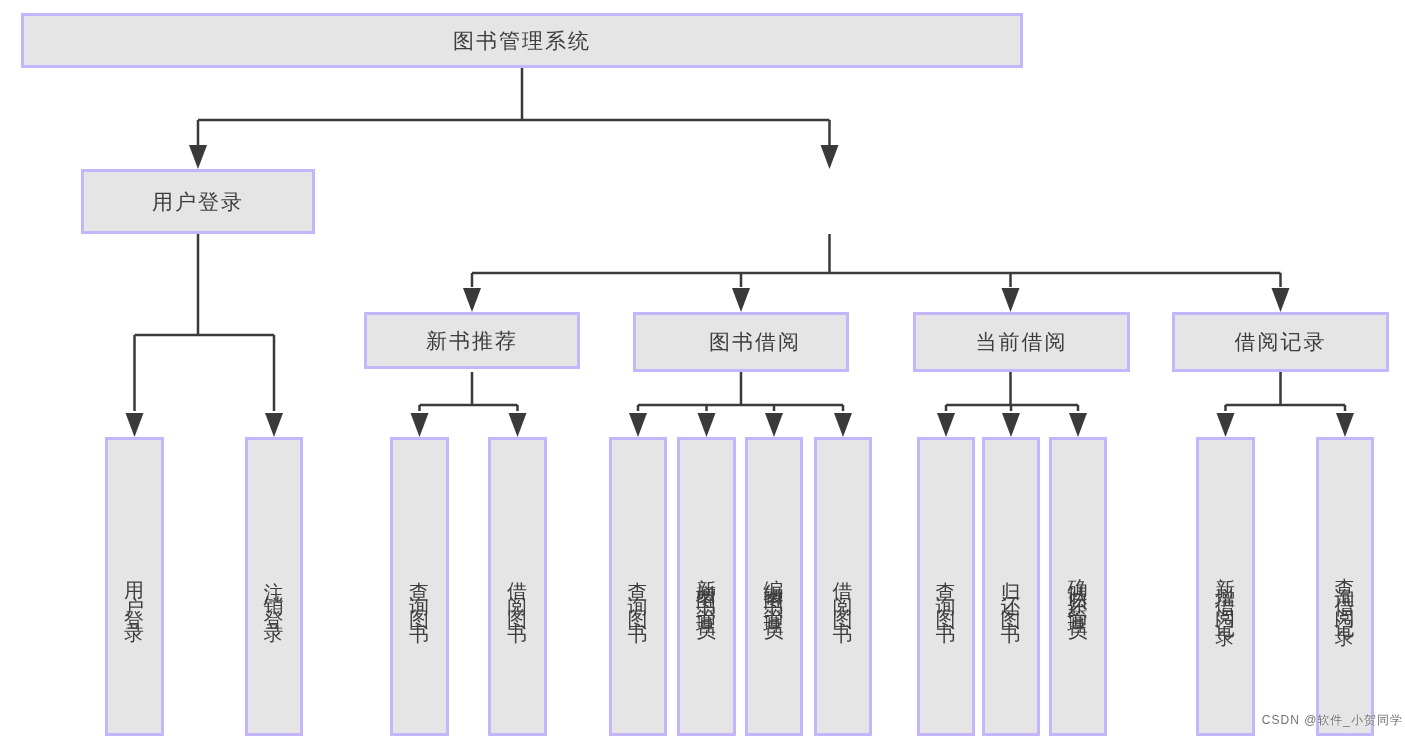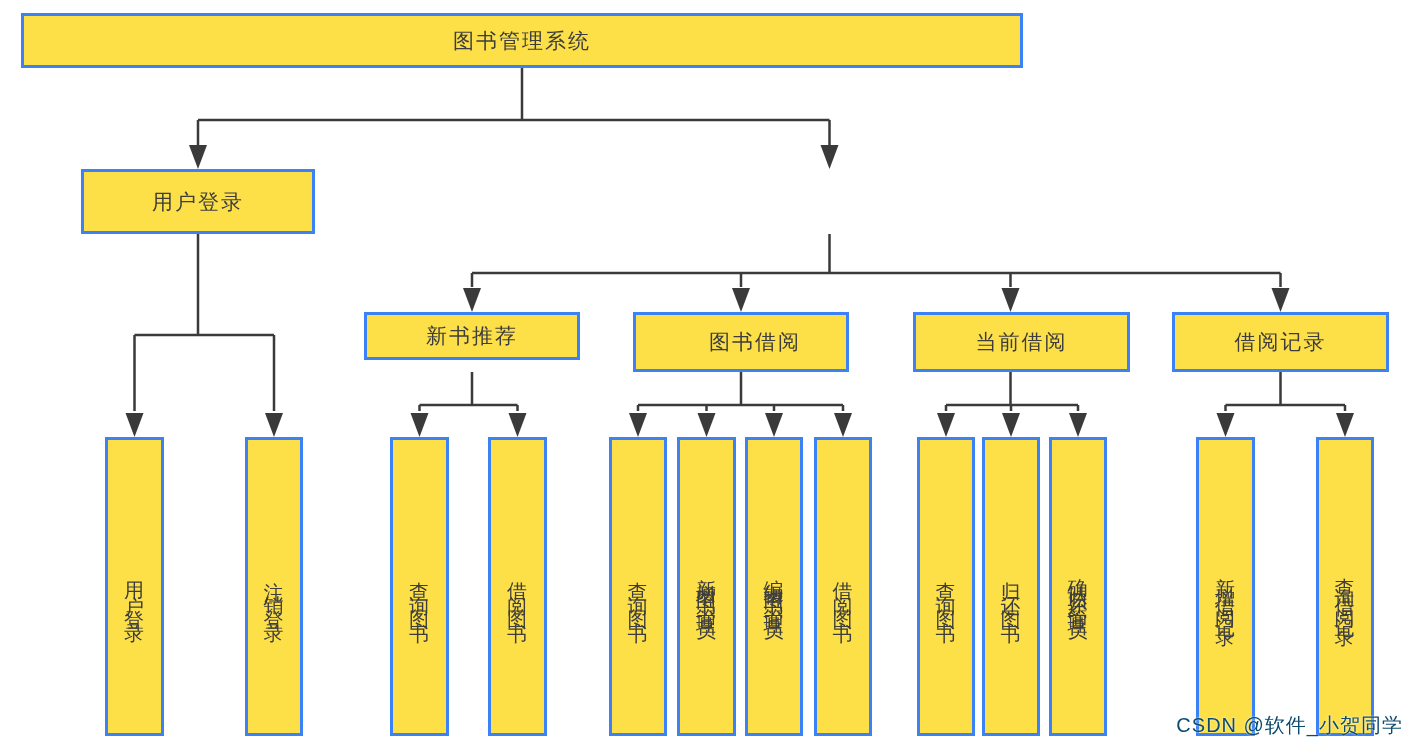--- a/index.html
+++ b/index.html
@@ -9,22 +9,22 @@
     font-family: "Liberation Sans", "DejaVu Sans", sans-serif;
     position: relative;
     overflow: hidden;
     color: #3a3a3a;
   }
   .diagram { position: absolute; inset: 0; width: 1405px; height: 747px; }
   svg.connectors { position: absolute; left: 0; top: 0; pointer-events: none; }
   .node {
     position: absolute;
     box-sizing: border-box;
-    border: 3px solid #3b82f6;
-    background: #fde047;
+    border: 3px solid #c4b5fd;
+    background: #e5e5e5;
     display: flex;
     align-items: center;
     justify-content: center;
     font-size: 21px;
     letter-spacing: 2px;
     color: #3d3d3d;
   }
   .leaf { font-size: 20px; letter-spacing: 0; }
   .vtext {
     writing-mode: vertical-rl;
@@ -32,23 +32,23 @@
     line-height: 1;
     white-space: nowrap;
   }
   .ls-14 { letter-spacing: 14px; margin-bottom: -14px; }
   .ls-10 { letter-spacing: 10px; margin-bottom: -10px; }
   .ls-6  { letter-spacing: 6px;  margin-bottom: -6px; }
   .watermark {
     position: absolute;
     right: 2px;
     top: 712px;
-    font-size: 20px;
+    font-size: 12px;
     letter-spacing: 1px;
-    color: #0c4a6e;
+    color: #737373;
     text-shadow: 0 0 2px #ffffff;
   }
 </style>
 </head>
 <body>
 
 <div class="diagram">
 
   <svg class="connectors" width="1405" height="747" viewBox="0 0 1405 747">
     <g stroke="#3a3a3a" stroke-width="2.5" fill="none">
@@ -94,21 +94,21 @@
   </svg>
 
   <div class="node" style="left:21px; top:13px; width:1002px; height:55px;">
     <span>图书管理系统</span>
   </div>
 
   <div class="node" style="left:81px; top:169px; width:234px; height:65px;">
     <span>用户登录</span>
   </div>
 
-  <div class="node" style="left:364px; top:312px; width:216px; height:48px;">
+  <div class="node" style="left:364px; top:312px; width:216px; height:57px;">
     <span>新书推荐</span>
   </div>
   <div class="node" style="left:633px; top:312px; width:216px; height:60px;padding-left:28px;">
     <span>图书借阅</span>
   </div>
   <div class="node" style="left:902px; top:312px; width:217px; height:60px;margin-left:11px;">
     <span>当前借阅</span>
   </div>
   <div class="node" style="left:1172px; top:312px; width:217px; height:60px;font-family:Liberation Serif, serif;">
     <span>借阅记录</span>

